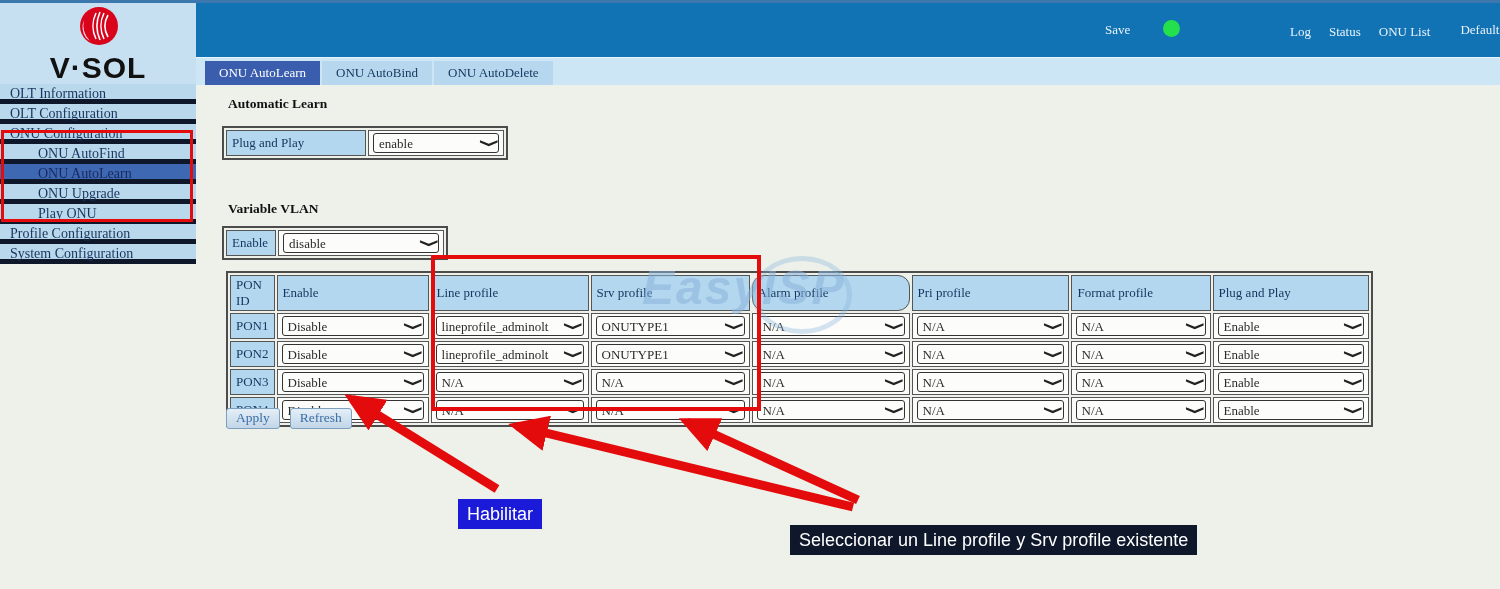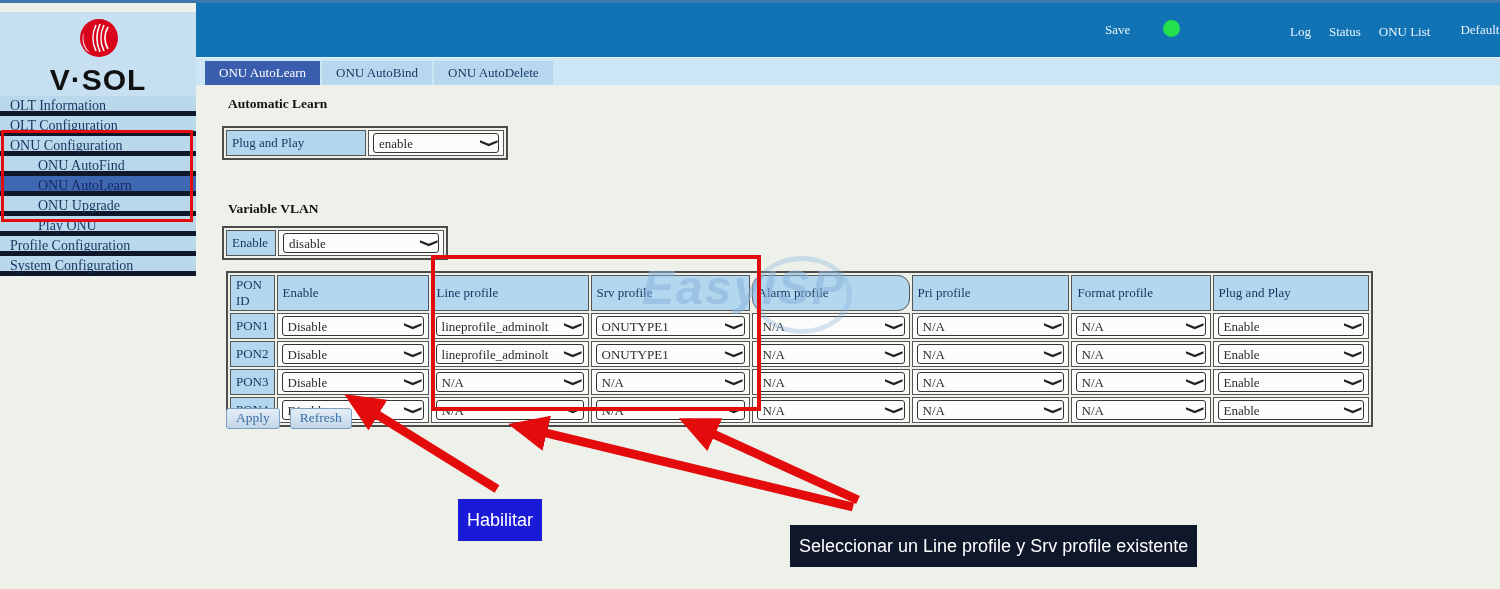--- a/index.html
+++ b/index.html
@@ -7,21 +7,21 @@
   body {
     position:relative;
     background:#edf1ea;
     font-family:"Liberation Serif","DejaVu Serif",serif;
     color:#14355f;
   }
   
   .top-edge { position:absolute; left:0; top:0; width:1500px; height:3px; background:#3c77ad; z-index:5; }
 
   
-  #sidebar { position:absolute; left:0; top:12px; width:196px; height:413px; z-index:2; }
+  #sidebar { position:absolute; left:0; top:0; width:196px; height:413px; z-index:2; }
   .logo-block { height:84px; background:#c6e0f2; text-align:center; padding-top:5px; }
   .logo-text { font-family:"Liberation Sans","DejaVu Sans",sans-serif; font-weight:900; font-size:30px; color:#111; letter-spacing:1px; line-height:30px; }
   #menu { list-style:none; }
   #menu li {
     background:#b9d8ec; line-height:20px; height:20px; font-size:14px;
     border-bottom:5px solid #0f172a; padding-left:10px; cursor:pointer;
     white-space:nowrap; color:#17355e;
   }
   #menu li.sub { padding-left:38px; }
   #menu li.selected { background:#3f68b3; color:#16295e; }
@@ -96,21 +96,21 @@
   
   .red-box { position:absolute; border:3px solid #e30b0b; z-index:6; pointer-events:none; }
   #box-sidebar { left:1px; top:130px; width:192px; height:92px; }
   #box-columns { left:431px; top:255px; width:330px; height:156px; border-width:4px; }
 
   
   #arrows { position:absolute; left:0; top:0; width:1500px; height:589px; z-index:7; pointer-events:none; }
 
   
   .blue-label { position:absolute; color:#fff; font-family:"Liberation Sans","DejaVu Sans",sans-serif;
-    font-size:18px; line-height:26px; padding:8px 9px; z-index:8; }
+    font-size:18px; line-height:26px; padding:2px 9px; z-index:8; }
   #label-habilitar { left:458px; top:499px; }
   #label-seleccionar { left:790px; top:525px; }
 </style>
 </head>
 <body>
 
 <div class="top-edge"></div>
 
 <div id="sidebar">
   <div class="logo-block">

